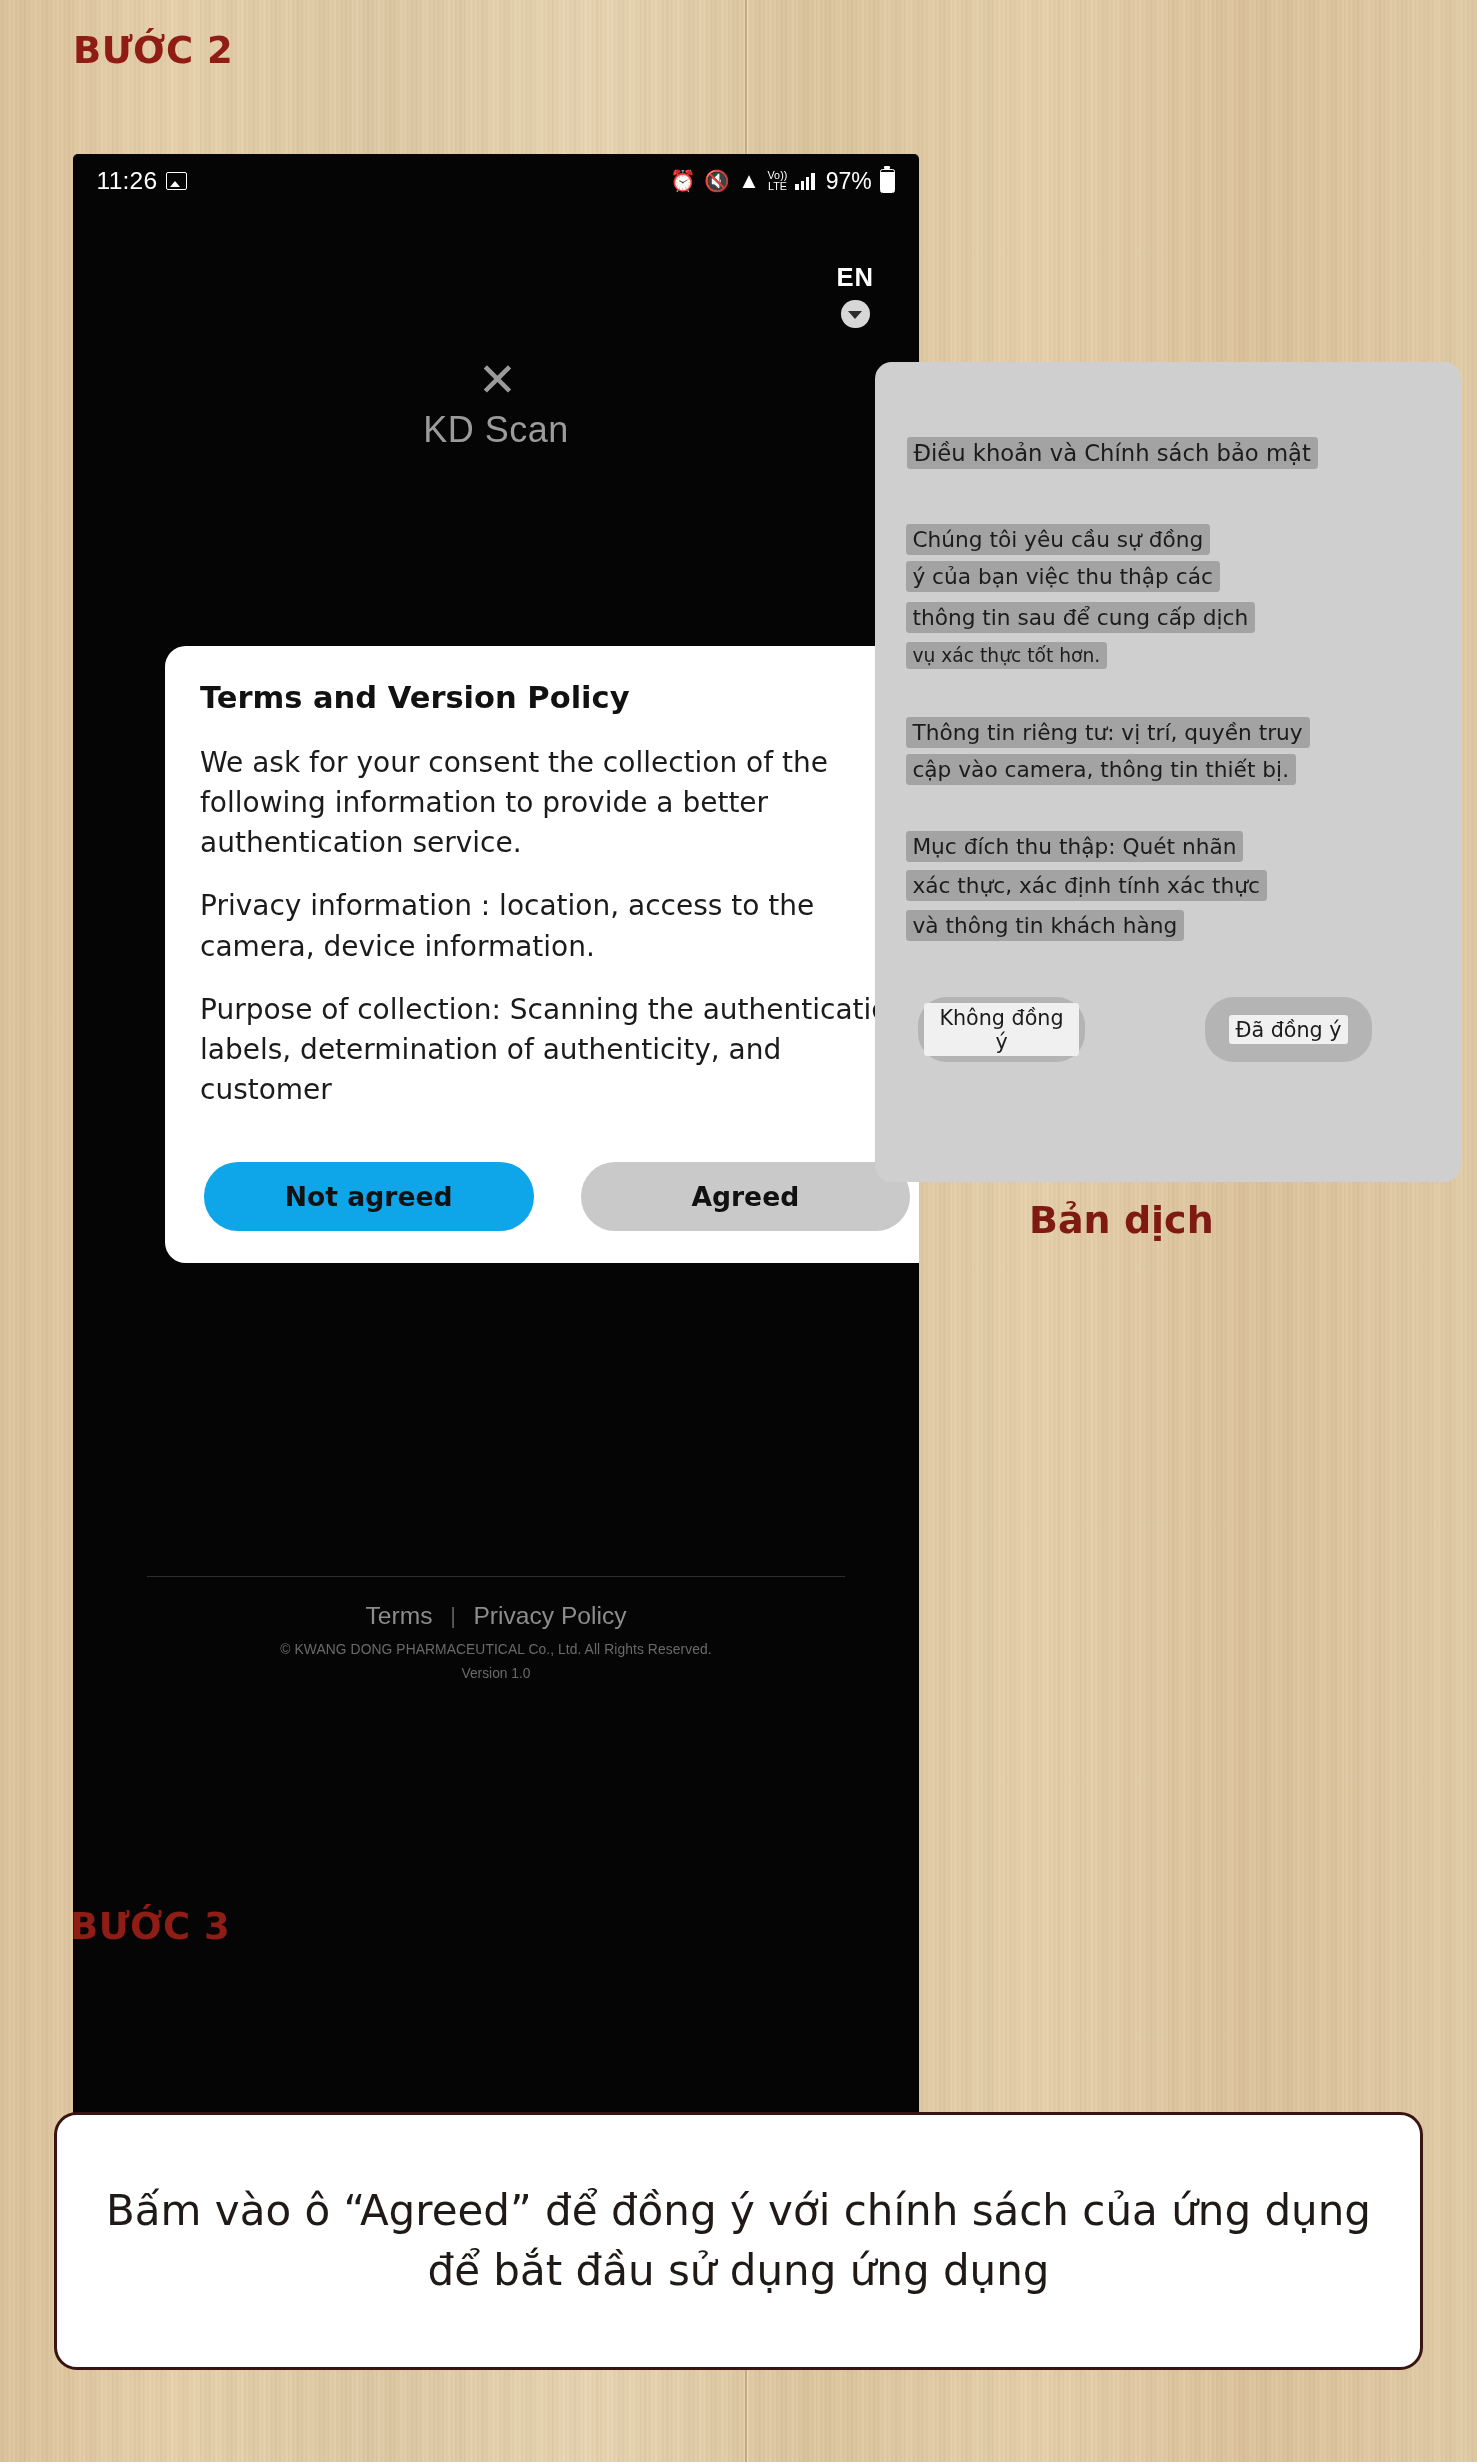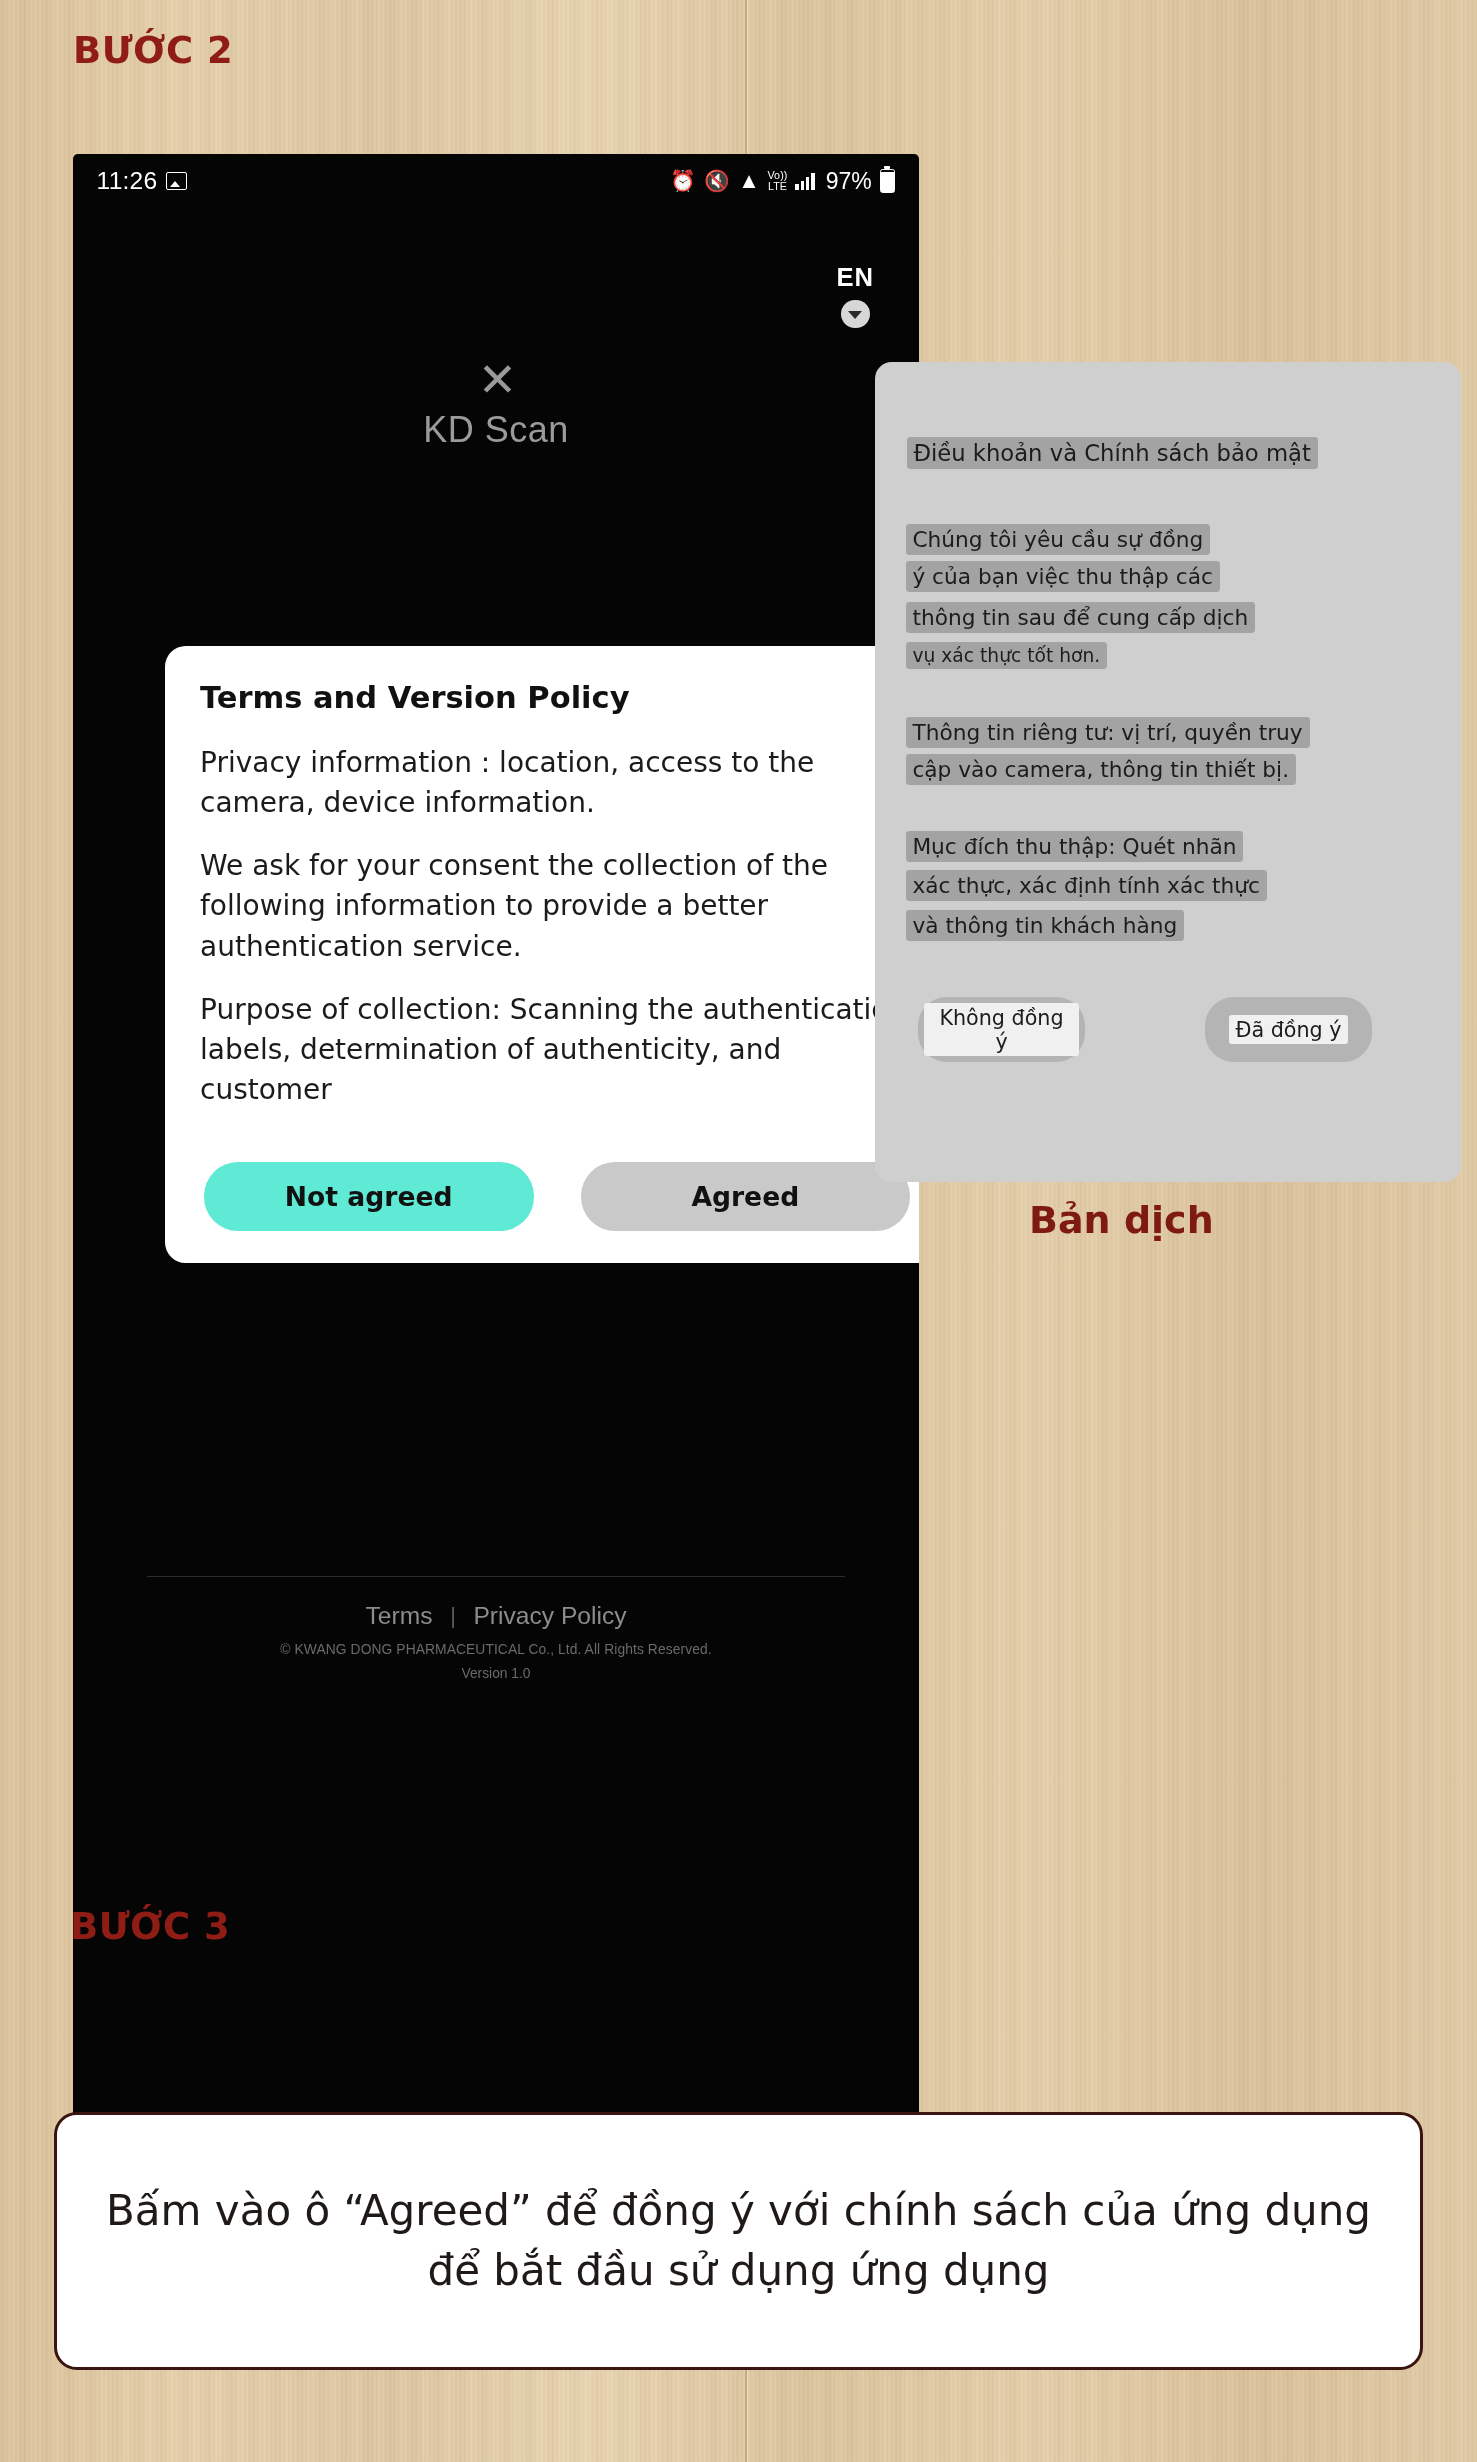--- a/index.html
+++ b/index.html
@@ -220,21 +220,21 @@
     display: flex;
     gap: 47px;
     margin-top: 52px;
     padding: 0 3.9px 0 3.9px;
   }
   .dlg-btn {
     flex: 1;
     height: 69px;
     border-radius: 34px;
     border: none;
-    background: #5eead4;
+    background: #0ea5e9;
     color: #111;
     font-size: 26.6px;
     font-weight: bold;
     font-family: "DejaVu Sans", sans-serif;
     cursor: pointer;
   }
   .dlg-btn.agreed { background: #c9c9c9; }
 
   
   .phone-divider {
@@ -403,22 +403,22 @@
     <span class="lang-caret"></span>
   </div>
 
   <div class="brand">
     <div class="brand-mark">✕</div>
     <div class="brand-name">KD Scan</div>
   </div>
 
   <div class="dialog">
     <div class="dialog-title">Terms and Version Policy</div>
+    <div class="dialog-para">We ask for your consent the collection of the following information to provide a better authentication service.</div>
     <div class="dialog-para">Privacy information : location, access to the camera, device information.</div>
-    <div class="dialog-para">We ask for your consent the collection of the following information to provide a better authentication service.</div>
     <div class="dialog-para">Purpose of collection: Scanning the authentication labels, determination of authenticity, and customer</div>
     <div class="dialog-buttons">
       <button class="dlg-btn">Not agreed</button>
       <button class="dlg-btn agreed">Agreed</button>
     </div>
   </div>
 
   <div class="phone-divider"></div>
   <div class="footer-links">
     <span>Terms</span>

